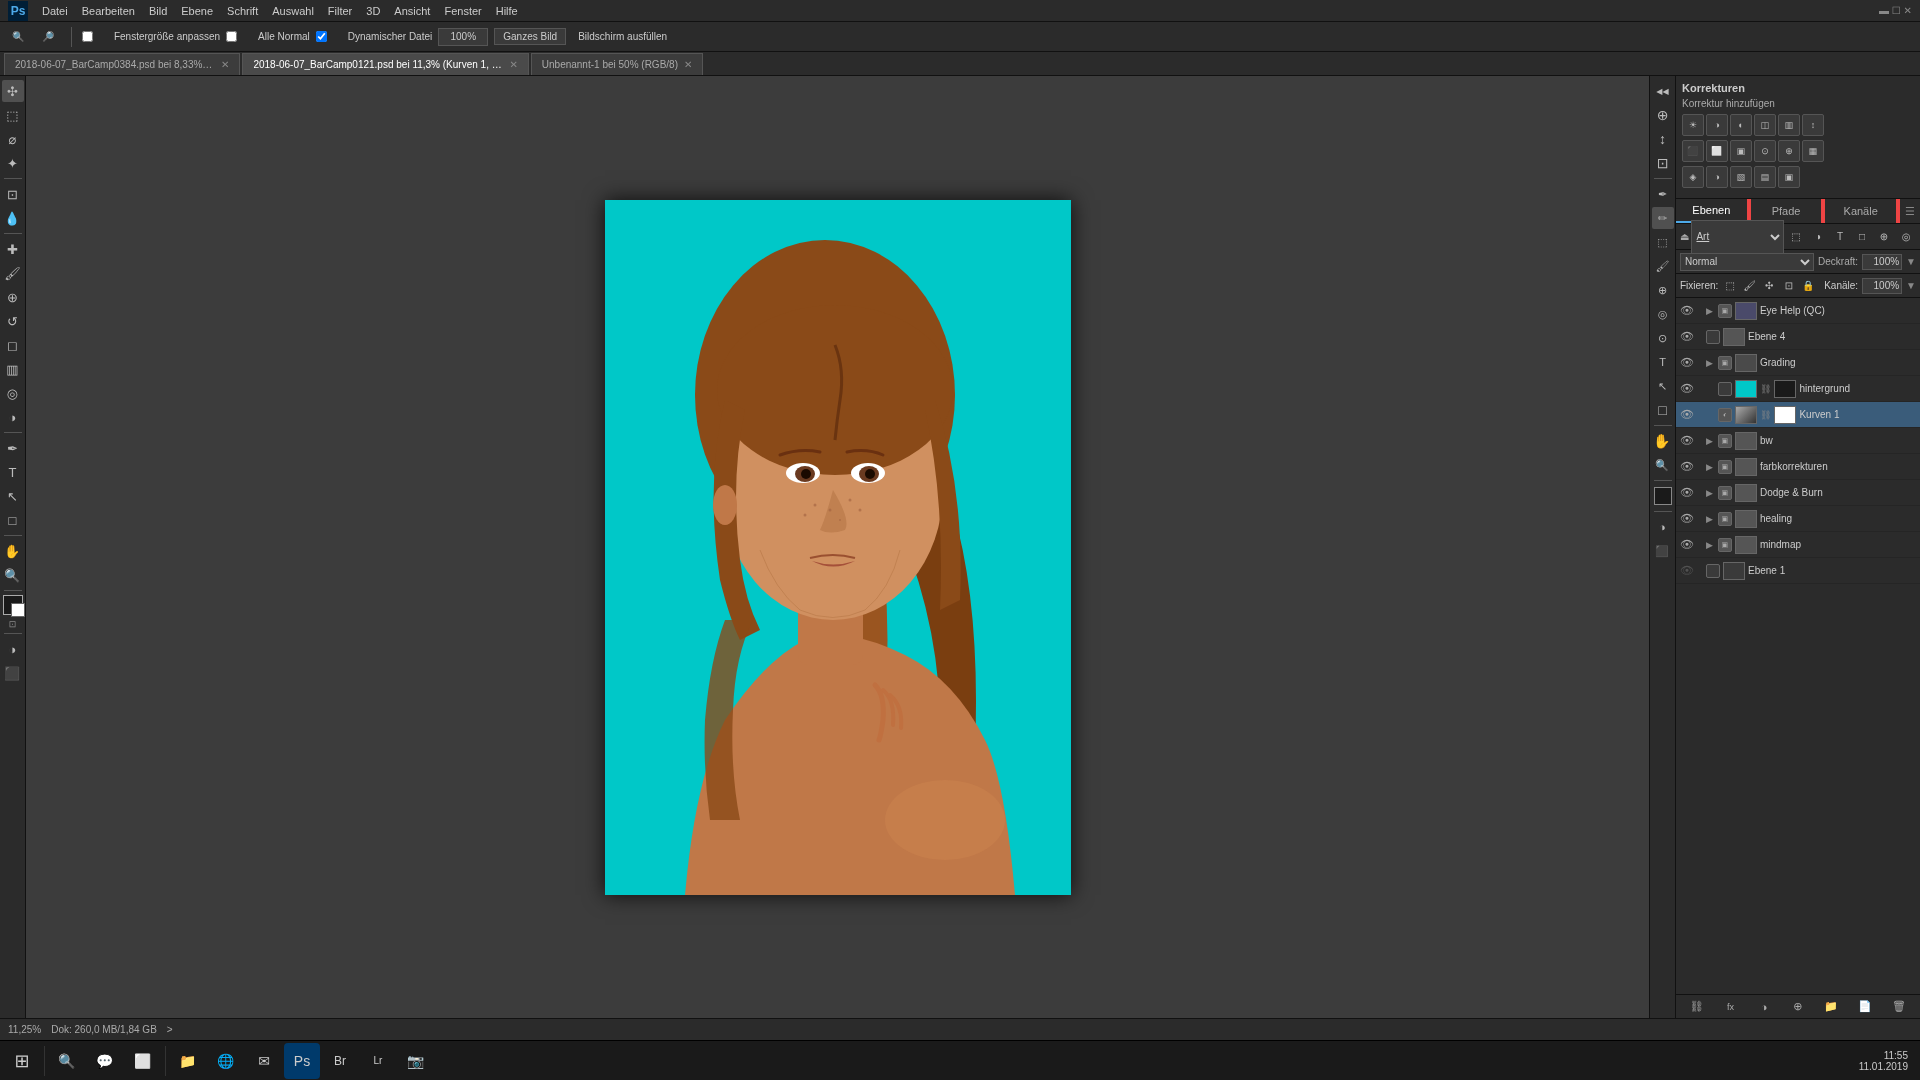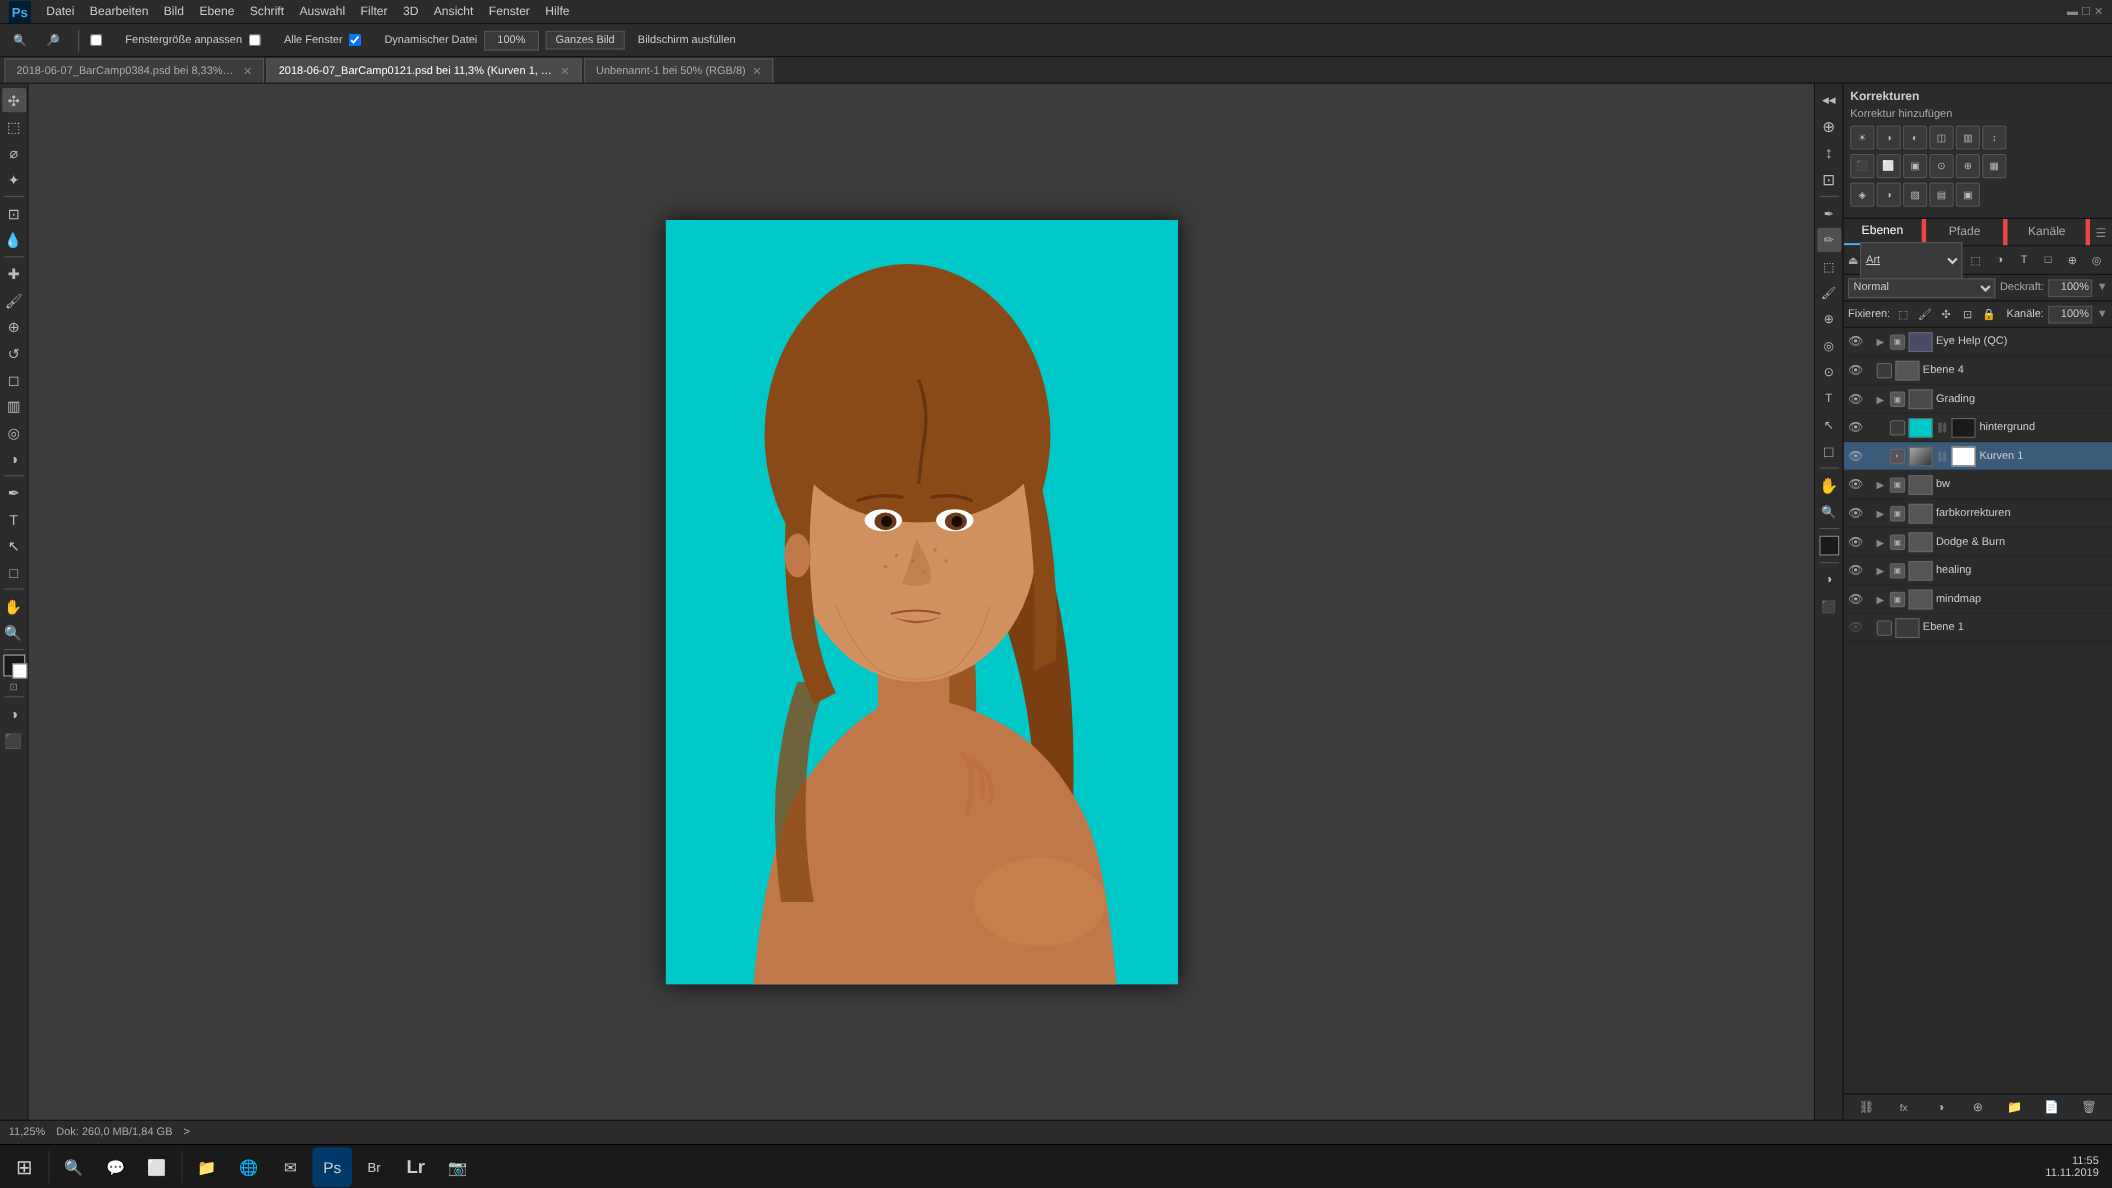--- a/index.html
+++ b/index.html
@@ -405,21 +405,21 @@
 <div id="toolbar-row">
   <button class="toolbar-btn">🔍</button>
   <button class="toolbar-btn">🔎</button>
   <div class="toolbar-separator"></div>
   <div class="toolbar-checkbox">
     <input type="checkbox" style="">
     <span>Fenstergröße anpassen</span>
   </div>
   <div class="toolbar-checkbox">
     <input type="checkbox" style="">
-    <span>Alle Fenster</span>
+    <span>Alle Normal</span>
   </div>
   <div class="toolbar-checkbox">
     <input type="checkbox" checked="" style="">
     <span>Dynamischer Datei</span>
   </div>
   <input class="toolbar-zoom" type="text" value="100%" style="">
   <button class="toolbar-btn" style="background:#3a3a3a; border:1px solid #555; padding:2px 8px;">Ganzes Bild</button>
   <button class="toolbar-btn">Bildschirm ausfüllen</button>
 </div>
 
@@ -768,19 +768,19 @@
   <div class="taskbar-sep"></div>
   <div class="taskbar-btn" style="font-size:14px;">🔍</div>
   <div class="taskbar-btn" style="font-size:14px;">💬</div>
   <div class="taskbar-btn" style="font-size:14px;">⬜</div>
   <div class="taskbar-sep"></div>
   <div class="taskbar-btn" style="font-size:14px;">📁</div>
   <div class="taskbar-btn" style="font-size:14px;">🌐</div>
   <div class="taskbar-btn" style="font-size:14px;">✉</div>
   <div class="taskbar-btn" style="font-size:14px; background:#003a6b; border-radius:4px;">Ps</div>
   <div class="taskbar-btn" style="font-size:12px;">Br</div>
-  <div class="taskbar-btn" style="font-size:17px;font-weight:bold;">Lr</div>
+  <div class="taskbar-btn" style="font-size:10px;">Lr</div>
   <div class="taskbar-btn" style="font-size:14px;">📷</div>
   <div class="taskbar-clock">
     <div>11:55</div>
-    <div>11.11.2019</div>
+    <div>11.01.2019</div>
   </div>
 </div>
 
 </body></html>

